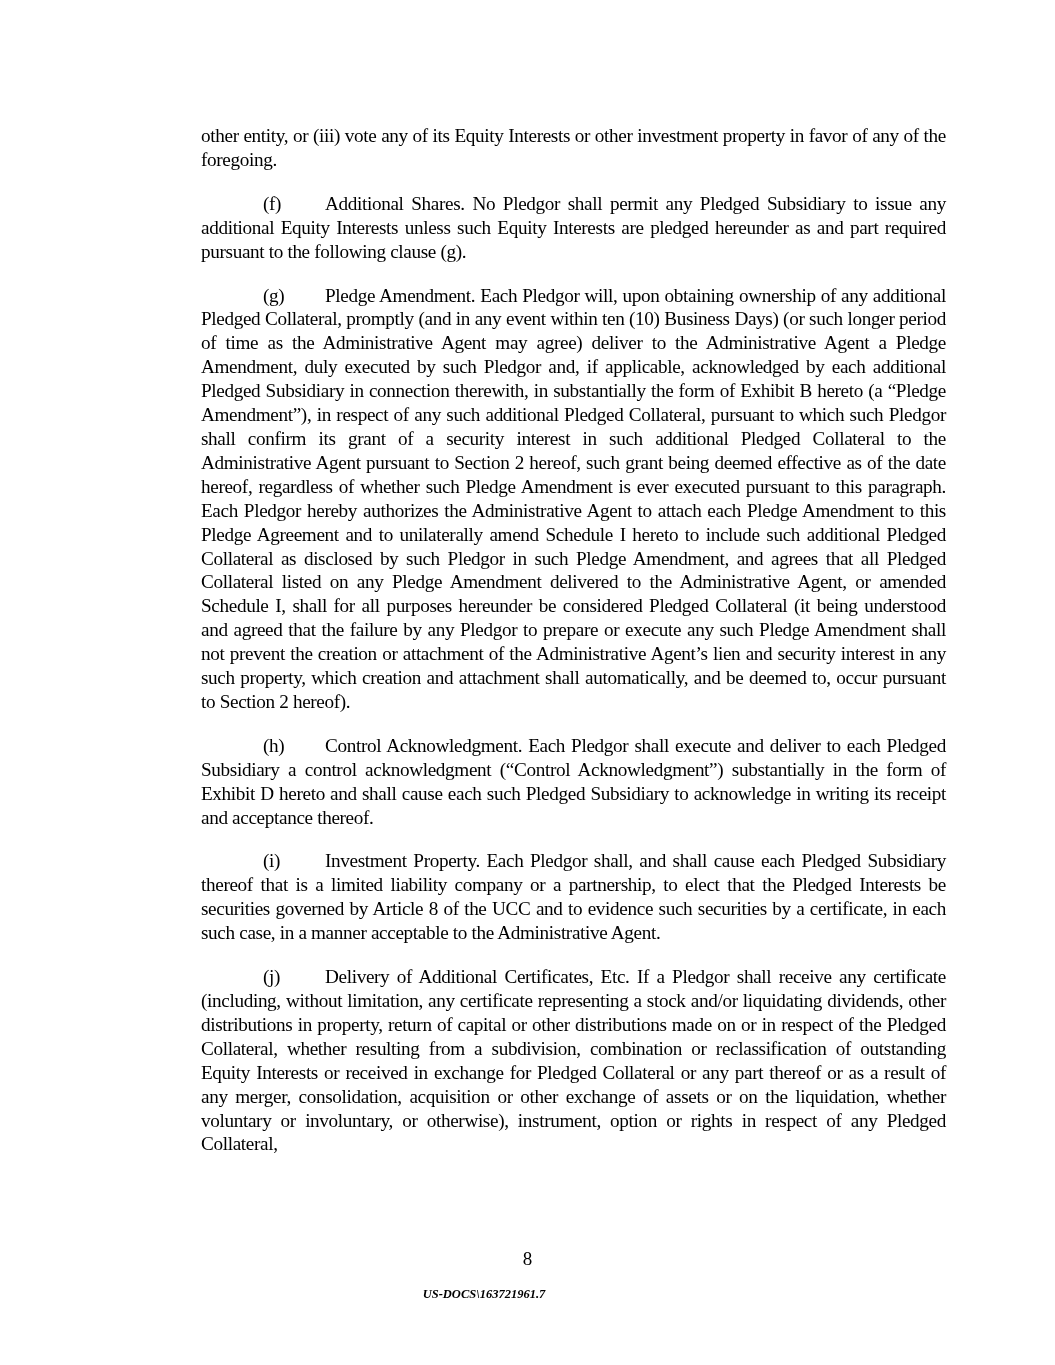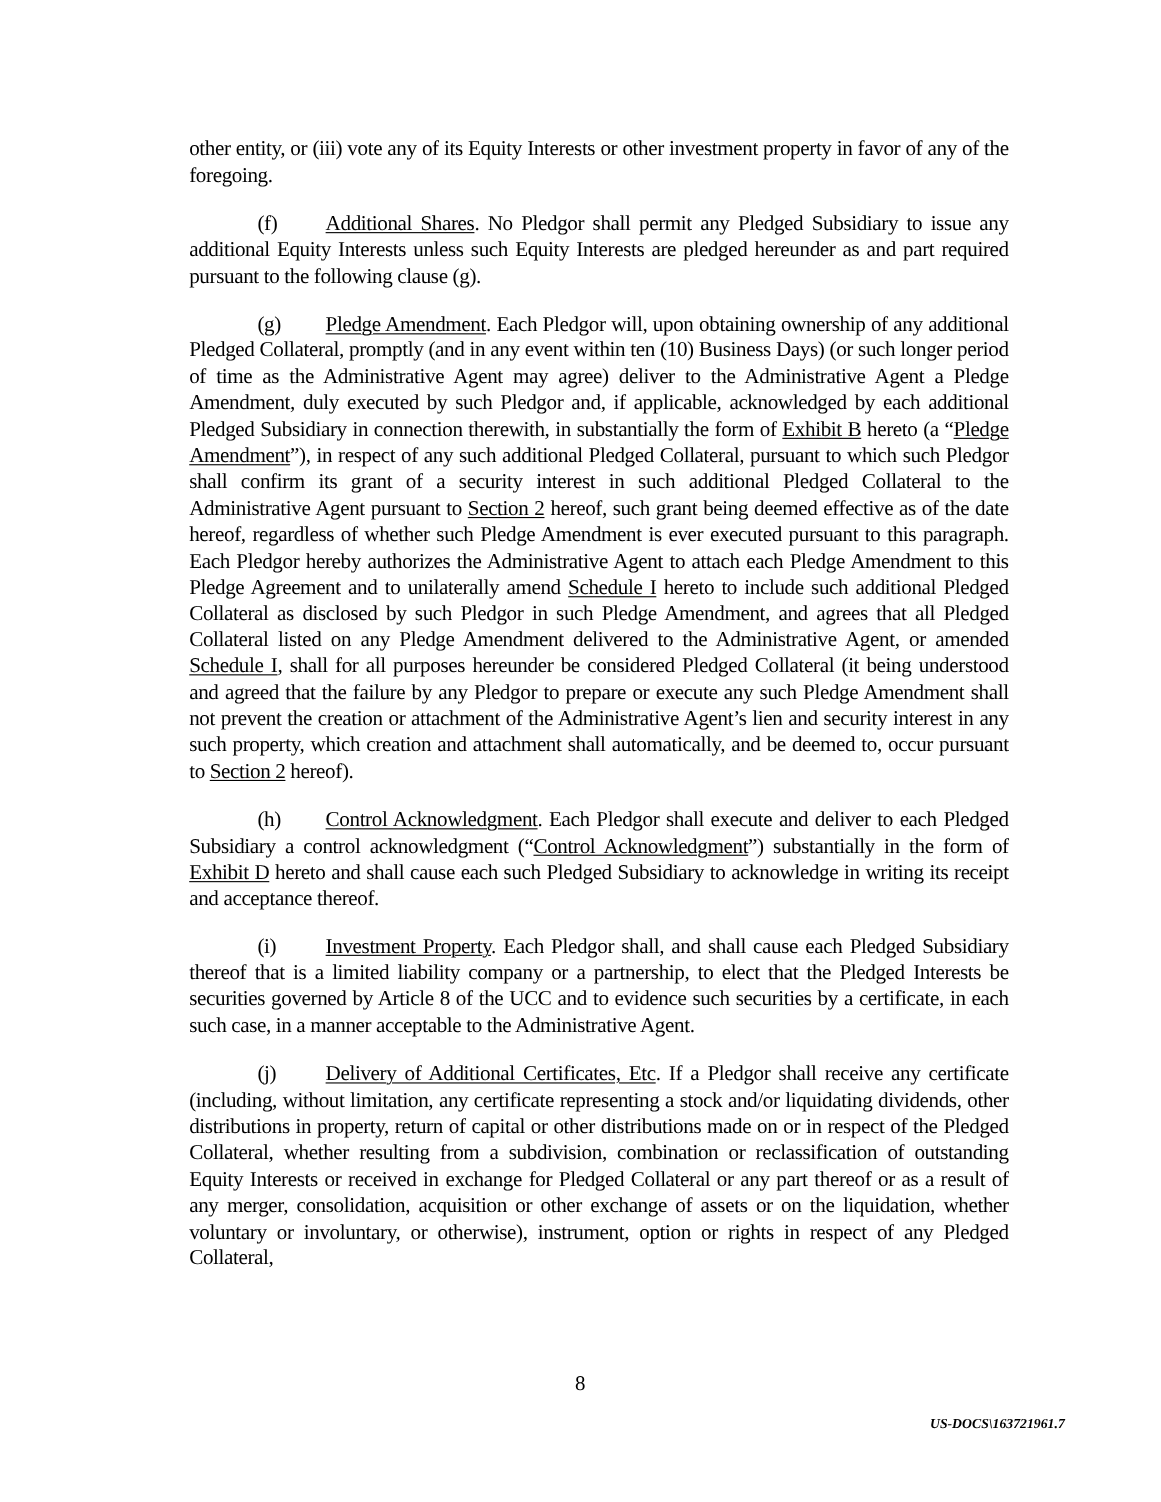--- a/index.html
+++ b/index.html
@@ -10,57 +10,56 @@
   body {
     width: 1055px;
     height: 1365px;
     position: relative;
     overflow: hidden;
     color: #000000;
     font-family: "Liberation Serif", "DejaVu Serif", serif;
   }
   .page {
     position: absolute;
-    left: 172px;
+    left: 201px;
     top: 124px;
     width: 745px;
   }
   .para {
     margin: 0 0 20px 0;
     font-size: 19.2px;
     line-height: 23.9px;
     text-align: justify;
     letter-spacing: -0.35px;
     word-spacing: 0px;
   }
   .para .num {
     display: inline-block;
     width: 62px;
     margin-left: 62px;
   }
   .u {
-    text-decoration: underline;
     text-underline-offset: 2px;
     text-decoration-thickness: 1px;
   }
   .pagenum {
     position: absolute;
     top: 1248px;
     left: 0;
     width: 1055px;
     text-align: center;
     font-size: 19px;
     line-height: 22px;
   }
   .docid {
     position: absolute;
     top: 1287px;
     left: 0;
     width: 968px;
-    text-align: right;
+    text-align: center;
     font-size: 12.5px;
     line-height: 15px;
     font-weight: bold;
     font-style: italic;
   }
 </style>
 </head>
 <body>
 
 <div class="page">

